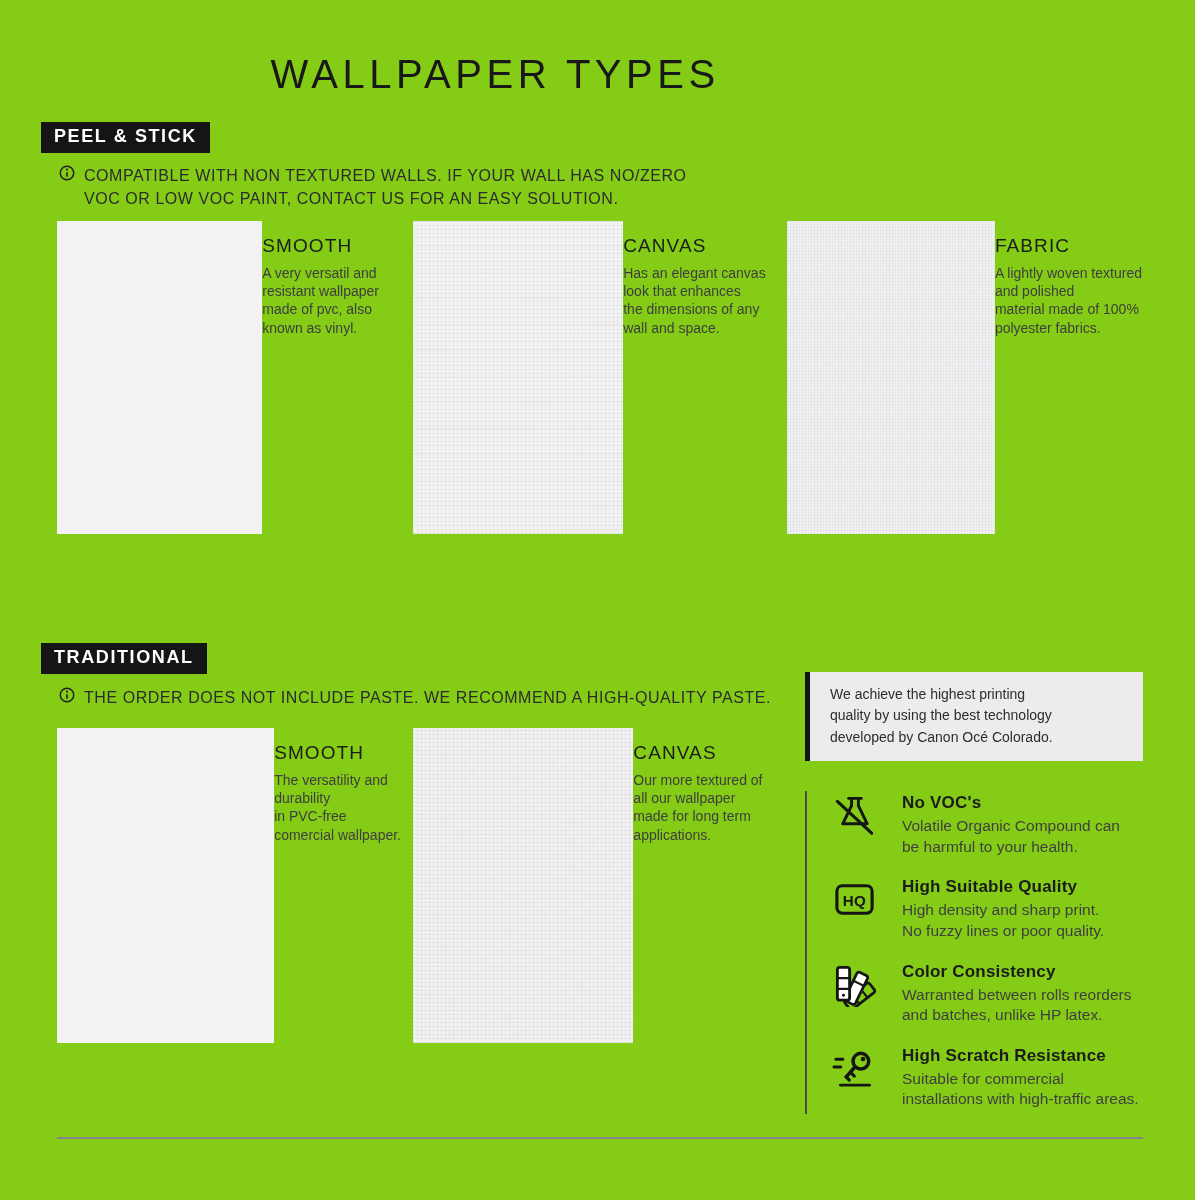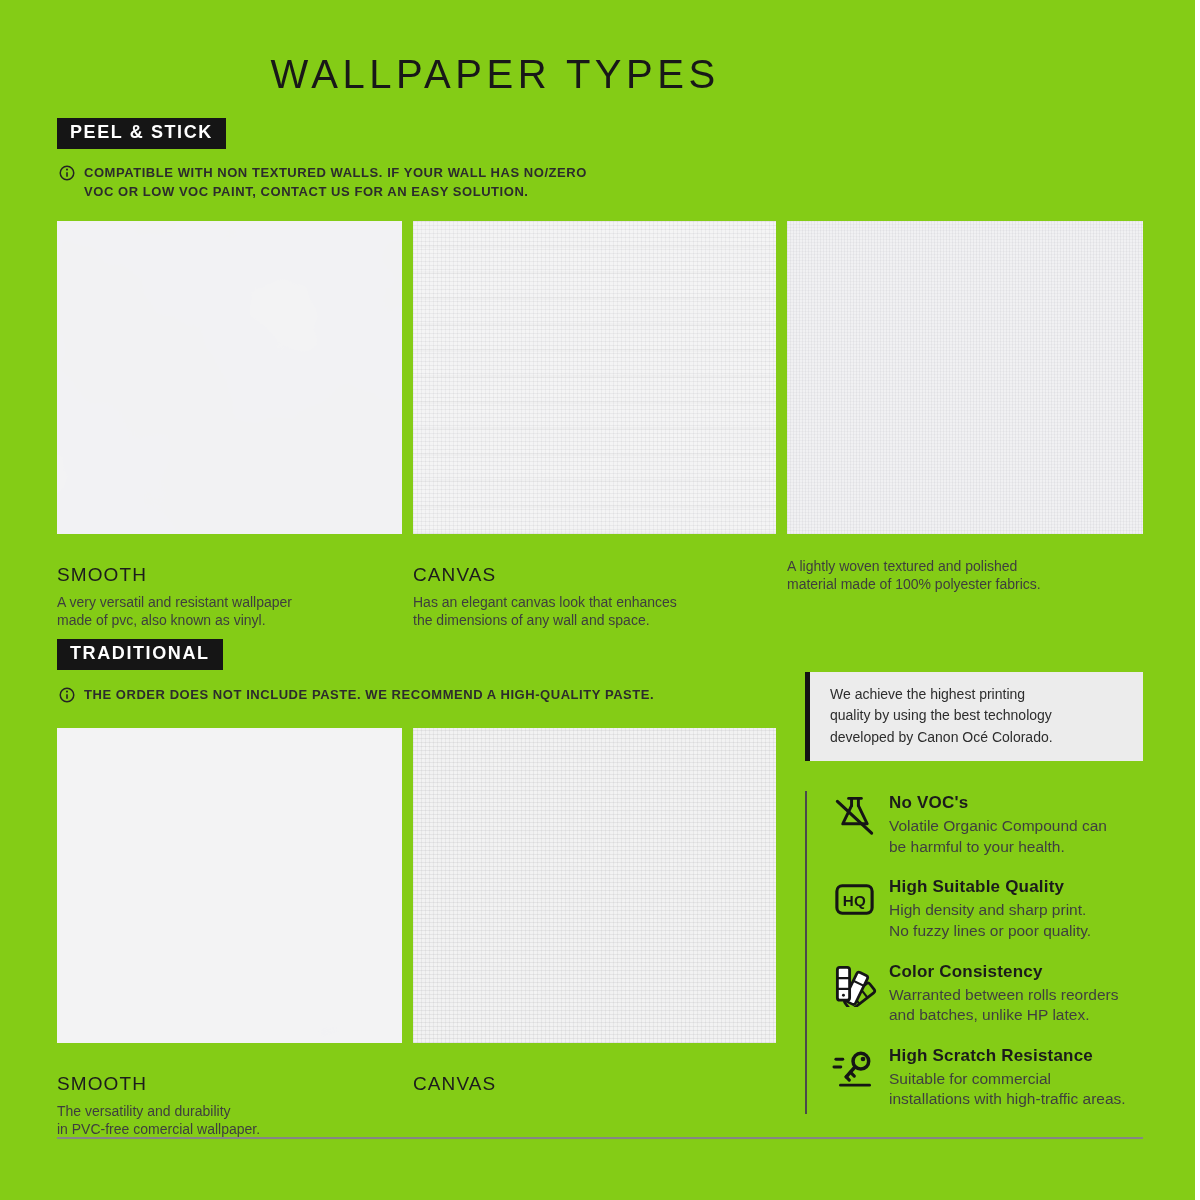--- a/index.html
+++ b/index.html
@@ -11,44 +11,44 @@
   }
   .multiline { white-space:pre-line; }
 
   
   .page-title {
     position:absolute; top:52px; left:0; width:990px; text-align:center;
     font-size:40px; font-weight:400; letter-spacing:4.5px; color:#181818;
   }
 
   
-  .section-head { position:absolute; left:57px; width:1086px; height:28px; border-bottom:6px solid #84cc16; }
+  .section-head { position:absolute; left:41px; width:1086px; height:28px; border-bottom:2px solid #84cc16; }
   #peel-head { top:124px; }
   #trad-head { top:645px; }
   .badge {
     position:absolute; left:0; bottom:-3px; background:#151515; color:#ffffff;
     font-size:18px; font-weight:600; letter-spacing:1.6px;
     padding:4px 13px 5px 13px; line-height:1.2; white-space:nowrap;
   }
 
   
   .note { position:absolute; left:59px; display:flex; gap:9px; align-items:flex-start; }
   #peel-note { top:164px; }
   #trad-note { top:686px; }
   .info-glyph { flex:none; width:16px; height:16px; margin-top:1px; }
   .note-text {
-    font-size:13px; letter-spacing:0.55px; line-height:1.45;
-    color:#2c2c2c; font-weight:700;
+    font-size:16px; letter-spacing:0.55px; line-height:1.45;
+    color:#2c2c2c; font-weight:400;
   }
 
   
   .swatch-row { position:absolute; left:57px; display:flex; }
   #row-peel { top:221px; }
   #row-trad { top:728px; }
-  .col { display:flex; flex-direction:column;gap:16px; }
+  .col { display:flex; flex-direction:row; }
   .col.c1 { width:345px; margin-right:11px; }
   .col.c2 { width:363px; margin-right:11px; }
   .col.c3 { width:356px; }
   .swatch { position:relative; width:100%; overflow:hidden; }
   #row-peel .swatch { height:313px; }
   #row-trad .swatch { height:315px; }
   .swatch svg.noise { position:absolute; inset:0; width:100%; height:100%; display:block; }
 
   .tex-smooth { background-color:#f4f4f5; }
   .tex-canvas1 {
@@ -78,21 +78,21 @@
   .sidebar { position:absolute; left:805px; top:672px; width:338px; }
   .quote {
     border-left:5px solid #131313; background:#ececec;
     padding:12px 12px 13px 20px;
     font-size:14px; line-height:1.53; color:#2d2d2d;
   }
   .features {
     margin-top:30px; border-left:2px solid #4a4a4a;
     padding:2px 0 4px 25px; display:flex; flex-direction:column; gap:20px;
   }
-  .feature { display:flex; gap:11px; }
+  .feature { display:flex; gap:24px; }
   .f-icon { flex:none; width:46px; height:46px;text-align:right; }
   .f-icon svg { width:45px; height:45px; display:block; }
   .f-body { min-width:0; }
   .f-title { font-size:17px; font-weight:700; color:#1b1b1b; letter-spacing:0.2px; }
   .f-desc { margin-top:3px; font-size:15.5px; line-height:1.33; color:#3f3f3f; }
 
   
   .bottom-rule { position:absolute; top:1137px; left:57px; width:1086px; height:2px; background:#868686; }
 </style>
 </head>
@@ -163,20 +163,21 @@
           <defs>
               <filter id="ff1" x="0" y="0" width="100%" height="100%">
             <feTurbulence type="fractalNoise" baseFrequency="0.5" numOctaves="2" seed="9"></feTurbulence>
             <feColorMatrix type="matrix" values="0 0 0 0 0.78  0 0 0 0 0.78  0 0 0 0 0.80  0.18 0.18 0.18 0 0"></feColorMatrix>
           </filter>
             </defs>
           <rect width="100%" height="100%" filter="url(#ff1)"></rect>
         </svg>
       </div>
       <figcaption>
+        <div class="swatch-name">FABRIC</div>
         <div class="swatch-desc multiline">A lightly woven textured and polished
 material made of 100% polyester fabrics.</div>
       </figcaption>
     </figure>
   </div>
 
   <div class="section-head" id="trad-head">
     <span class="badge">TRADITIONAL</span>
   </div>
 
@@ -218,20 +219,22 @@
               <filter id="fc2" x="0" y="0" width="100%" height="100%">
             <feTurbulence type="fractalNoise" baseFrequency="0.11 0.14" numOctaves="2" seed="7"></feTurbulence>
             <feColorMatrix type="matrix" values="0 0 0 0 0.79  0 0 0 0 0.79  0 0 0 0 0.80  0.26 0.26 0.26 0 0.05"></feColorMatrix>
           </filter>
             </defs>
           <rect width="100%" height="100%" filter="url(#fc2)"></rect>
         </svg>
       </div>
       <figcaption>
         <div class="swatch-name">CANVAS</div>
+        <div class="swatch-desc multiline">Our more textured of all our wallpaper
+made for long term applications.</div>
       </figcaption>
     </figure>
   </div>
 
   <aside class="sidebar">
     <div class="quote">
       <span class="multiline">We achieve the highest printing
 quality by using the best technology
 developed by Canon Océ Colorado.</span>
     </div>

